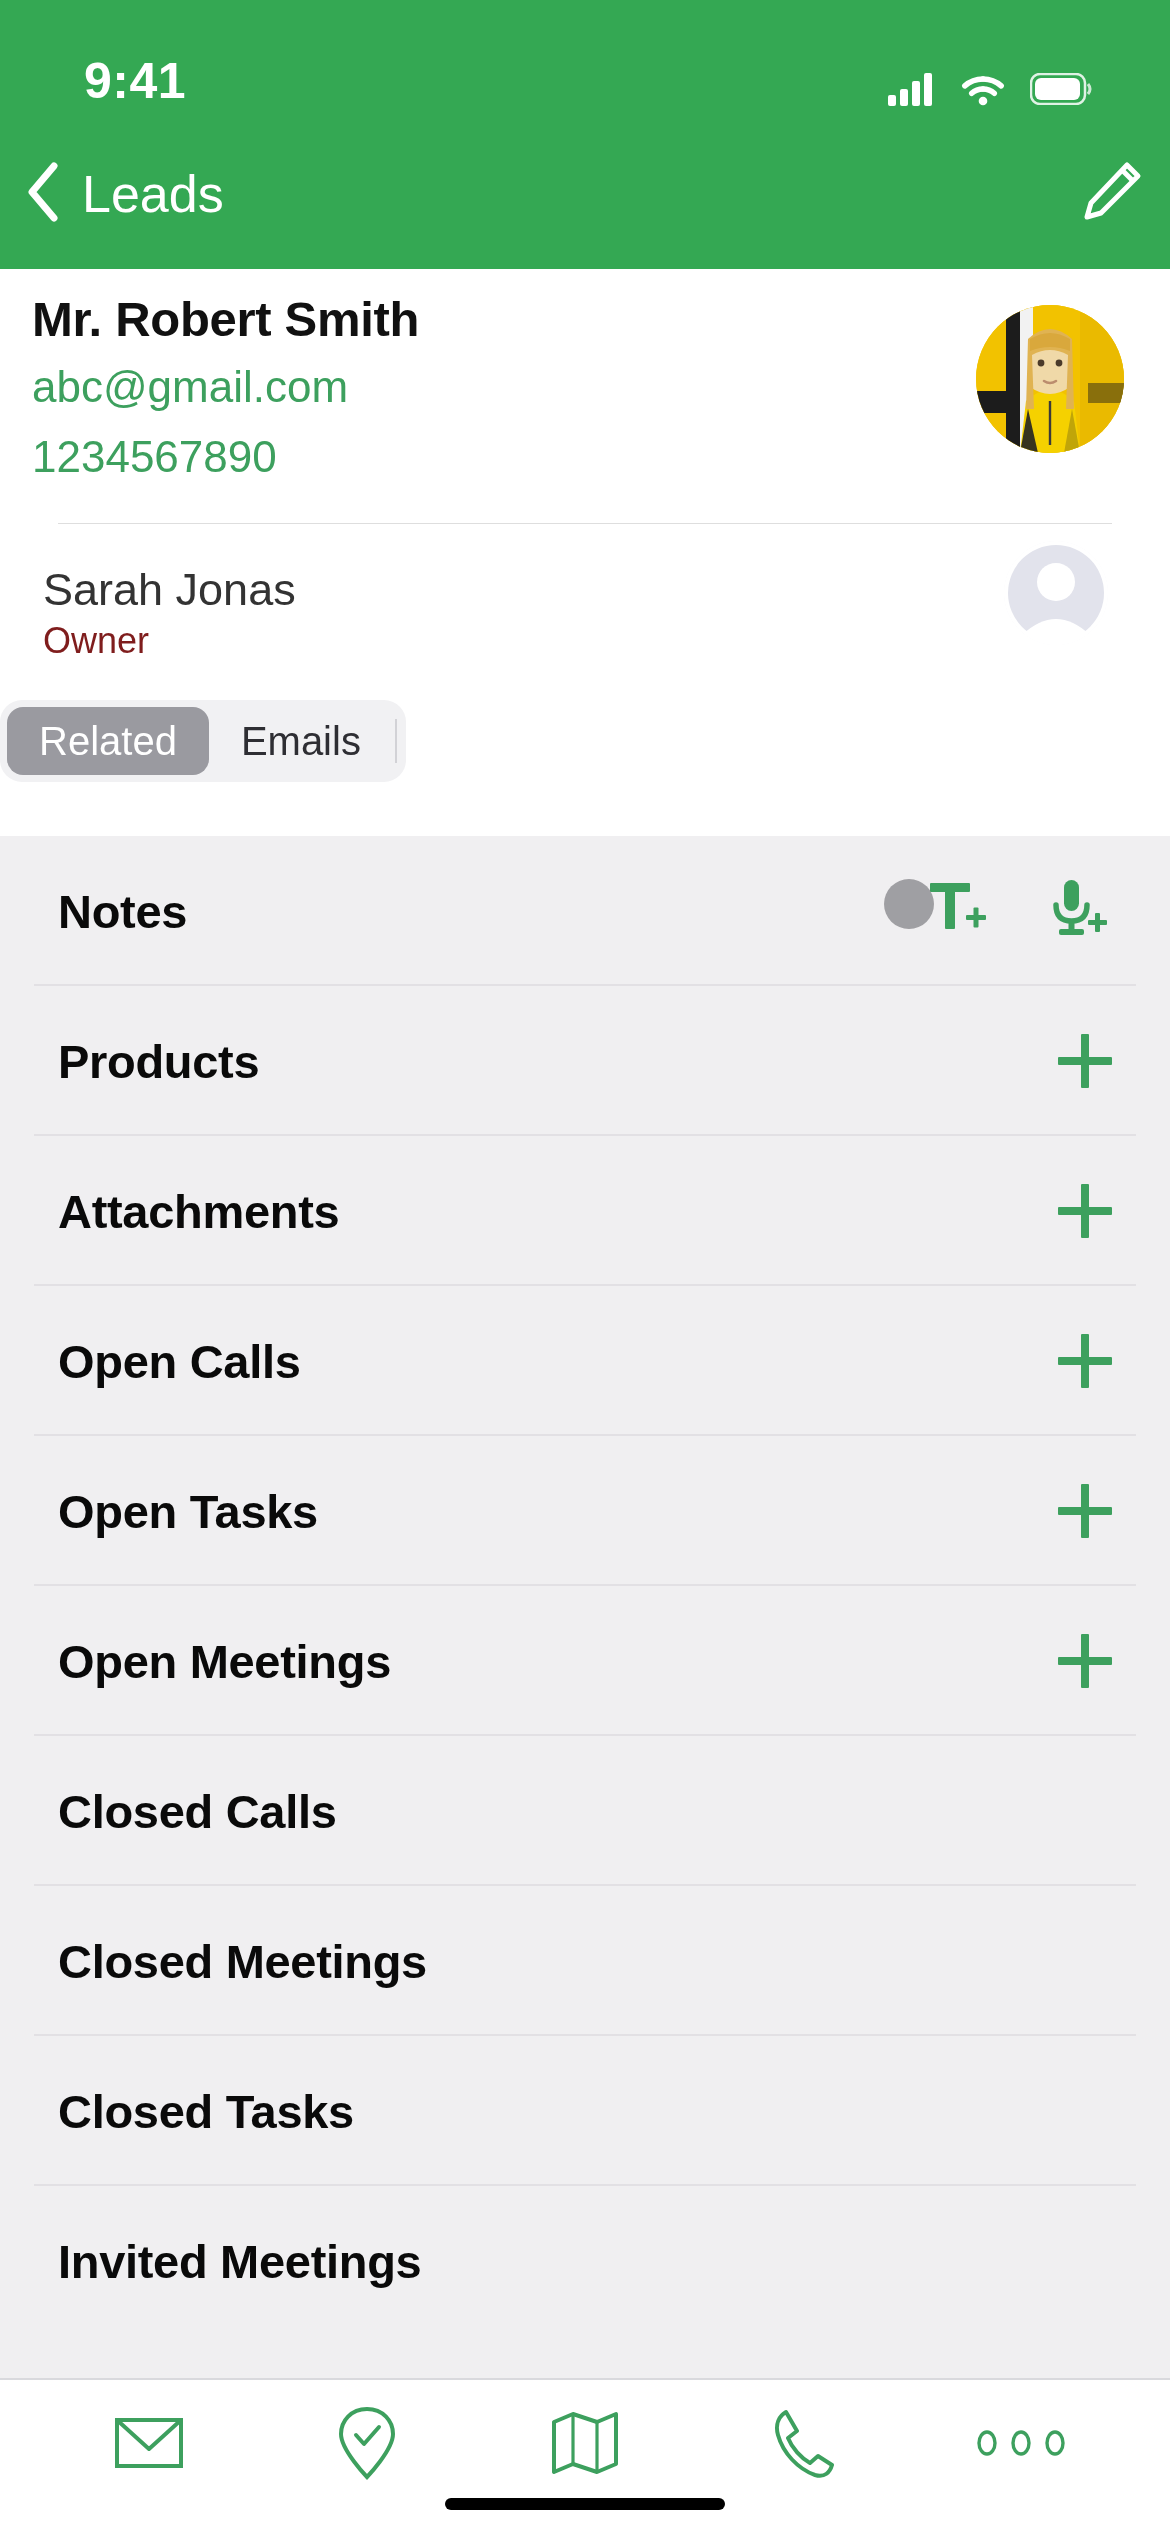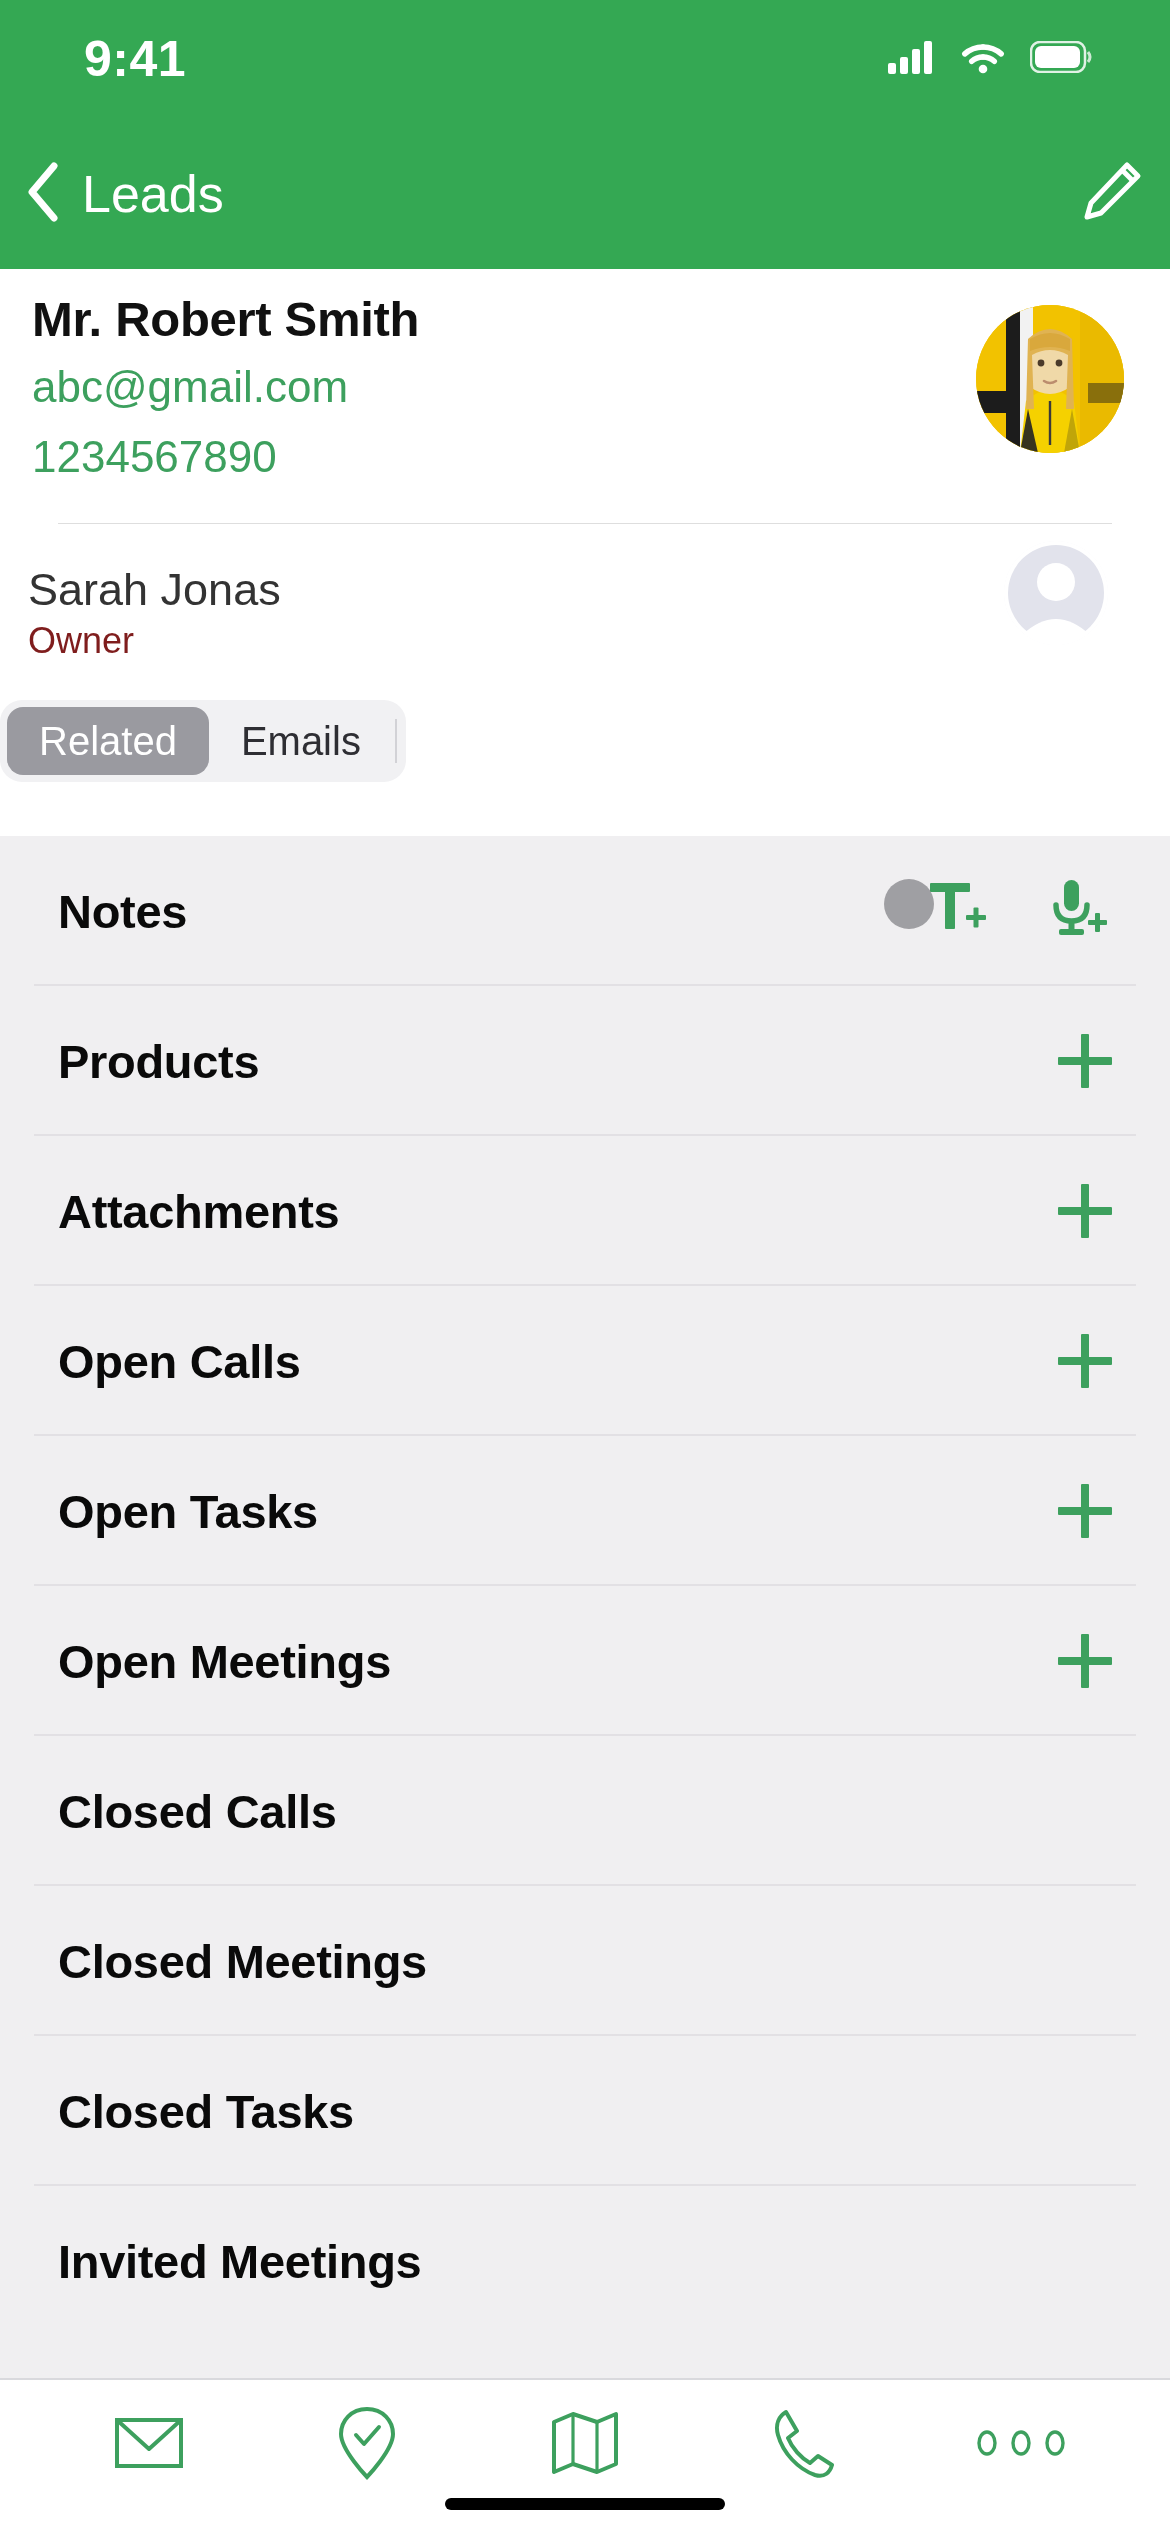--- a/index.html
+++ b/index.html
@@ -11,21 +11,21 @@
   }
   .phone { position:relative; width:1170px; height:2532px; background:#ffffff; }
 
   
   .header {
     position:absolute; top:0; left:0; width:1170px; height:269px;
     background:#34a853;
   }
   .statusbar {
     position:absolute; top:0; left:0; width:1170px; height:110px;
-    display:flex; align-items:center; justify-content:space-between;
+    display:flex; align-items:flex-end; justify-content:space-between;
     padding:0 78px 0 84px;
   }
   .clock {
     color:#ffffff; font-size:50px; font-weight:600; letter-spacing:0.5px;
     margin-top:8px;
   }
   .status-icons { display:flex; align-items:center; gap:24px; margin-top:8px; }
 
   .navbar {
     position:absolute; left:0; bottom:0; width:1170px; height:150px;
@@ -59,21 +59,21 @@
 
   
   .owner-sep {
     position:absolute; top:523px; left:58px; width:1054px; height:1px;
     background:#dedede;
   }
   .owner {
     position:absolute; top:524px; left:0; width:1170px; height:152px;
     background:#ffffff;
   }
-  .owner-inner { position:relative; height:100%; padding:42px 58px 0 28px; }
+  .owner-inner { position:relative; height:100%; padding:42px 58px 0 43px; }
   .owner-name { font-size:45px; color:#333333; line-height:1.05; }
   .owner-role { font-size:36px; color:#7f1d1d; margin-top:9px; line-height:1.05; }
   .owner-avatar {
     position:absolute; right:62px; top:17px;
     width:104px; height:104px; border-radius:50%;
     background:#fbfbfd; overflow:hidden;
   }
 
   
   .segwrap {

